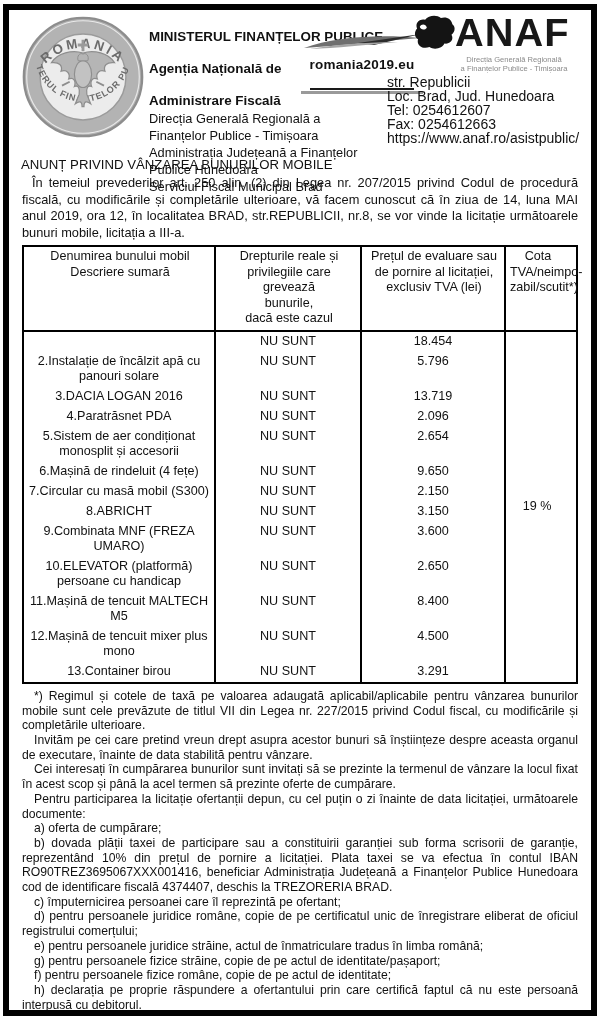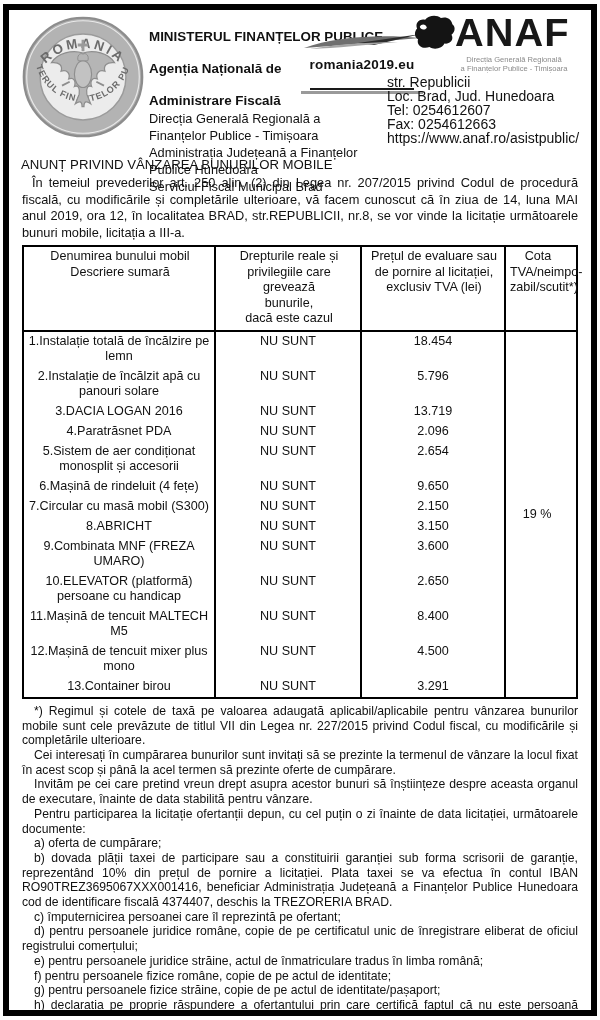--- a/index.html
+++ b/index.html
@@ -133,22 +133,20 @@
 bunurile,
 dacă este cazul</div>
         <div class="th colsep">Prețul de evaluare sau
 de pornire al licitației,
 exclusiv TVA (lei)</div>
         <div class="th colsep">Cota
 TVA/neimpo-
 zabil/scutit*)</div>
       </div>
     <div class="tbody">
-        <div class="td" style="grid-area: 1 / 1;">1.Instalație totală de încălzire pe
-lemn</div>
         <div class="td colsep" style="grid-area: 1 / 2;">NU SUNT</div>
         <div class="td colsep" style="grid-area: 1 / 3;">18.454</div>
         <div class="td" style="grid-area: 2 / 1;">2.Instalație de încălzit apă cu
 panouri solare</div>
         <div class="td colsep" style="grid-area: 2 / 2;">NU SUNT</div>
         <div class="td colsep" style="grid-area: 2 / 3;">5.796</div>
         <div class="td" style="grid-area: 3 / 1;">3.DACIA LOGAN 2016</div>
         <div class="td colsep" style="grid-area: 3 / 2;">NU SUNT</div>
         <div class="td colsep" style="grid-area: 3 / 3;">13.719</div>
         <div class="td" style="grid-area: 4 / 1;">4.Paratrăsnet PDA</div>
@@ -185,27 +183,27 @@
         <div class="td colsep" style="grid-area: 12 / 3;">4.500</div>
         <div class="td" style="grid-area: 13 / 1;">13.Container birou</div>
         <div class="td colsep" style="grid-area: 13 / 2;">NU SUNT</div>
         <div class="td colsep" style="grid-area: 13 / 3;">3.291</div>
         <div class="td colsep vat" style="grid-area: 1 / 4 / 14;">19 %</div>
       </div>
   </div>
 
   <div class="notes">
       <p class="note">*) Regimul și cotele de taxă pe valoarea adaugată aplicabil/aplicabile pentru vânzarea bunurilor mobile sunt cele prevăzute de titlul VII din Legea nr. 227/2015 privind Codul fiscal, cu modificările și completările ulterioare.</p>
+      <p class="note">Invităm pe cei care pretind vreun drept asupra acestor bunuri să înștiințeze despre aceasta organul de executare, înainte de data stabilită pentru vânzare.</p>
       <p class="note">Cei interesați în cumpărarea bunurilor sunt invitați să se prezinte la termenul de vânzare la locul fixat în acest scop și până la acel termen să prezinte oferte de cumpărare.</p>
-      <p class="note">Invităm pe cei care pretind vreun drept asupra acestor bunuri să înștiințeze despre aceasta organul de executare, înainte de data stabilită pentru vânzare.</p>
       <p class="note">Pentru participarea la licitație ofertanții depun, cu cel puțin o zi înainte de data licitației, următoarele documente:</p>
       <p class="note">a) oferta de cumpărare;</p>
       <p class="note">b) dovada plății taxei de participare sau a constituirii garanției sub forma scrisorii de garanție, reprezentând 10% din prețul de pornire a licitației. Plata taxei se va efectua în contul IBAN RO90TREZ3695067XXX001416, beneficiar Administrația Județeană a Finanțelor Publice Hunedoara  cod de identificare fiscală 4374407, deschis la TREZORERIA BRAD.</p>
       <p class="note">c) împuternicirea persoanei care îl reprezintă pe ofertant;</p>
       <p class="note">d) pentru persoanele juridice române, copie de pe certificatul unic de înregistrare eliberat de oficiul registrului comerțului;</p>
       <p class="note">e) pentru persoanele juridice străine, actul de înmatriculare tradus în limba română;</p>
+      <p class="note">g) pentru persoanele fizice străine, copie de pe actul de identitate/pașaport;</p>
       <p class="note">f) pentru persoanele fizice române, copie de pe actul de identitate;</p>
-      <p class="note">g) pentru persoanele fizice străine, copie de pe actul de identitate/pașaport;</p>
       <p class="note">h) declarația pe proprie răspundere a ofertantului prin care certifică faptul că nu este persoană interpusă cu debitorul.</p>
       <p class="note">Cumpărătorului îi revine obligația de a respecta prevederile legale speciale, cum ar fi obligațiile de mediu, obligațiile de conservare a patrimoniului național sau altele asemenea, respectiv.</p>
     </div>
 
 </div>
 
 </body></html>

